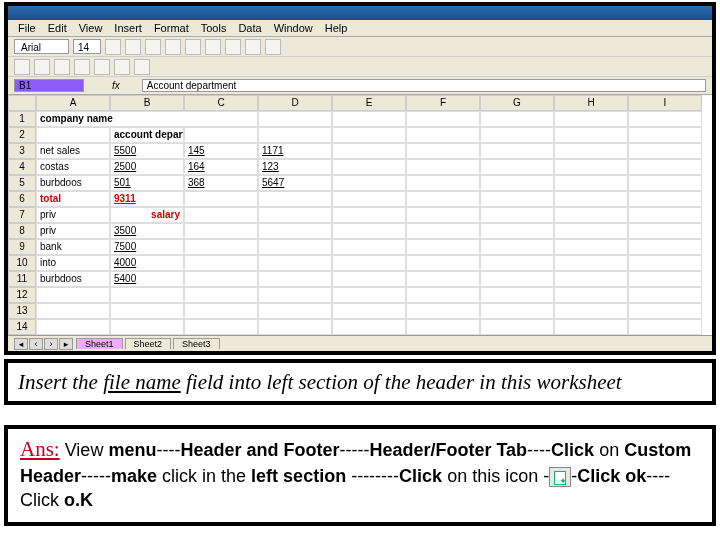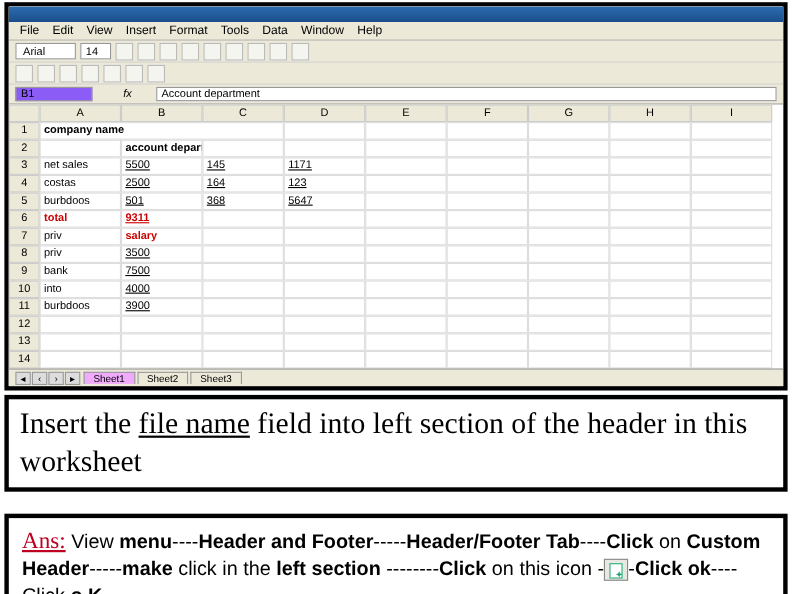--- a/index.html
+++ b/index.html
@@ -15,28 +15,28 @@
   .tbtn { width: 16px; height: 16px; border: 1px solid #bbb; background: #f5f5f0; display: inline-block; }
   .formula { display: flex; align-items: center; background: #ece9d8; border-bottom: 1px solid #aaa; font-size: 10px; height: 18px; }
   .namebox { border: 1px solid #999; background: #8b5cf6; width: 70px; padding: 0 4px; margin: 0 6px; }
   .fx { font-style: italic; margin: 0 22px; }
   .formula-content { border: 1px solid #999; background: #fff; flex: 1; padding: 0 4px; margin-right: 6px; }
   .grid { display: grid; grid-template-columns: 28px repeat(9, 74px); font-size: 10px; }
   .col-hdr, .row-hdr { background: #ece9d8; border: 1px solid #ccc; text-align: center; height: 16px; line-height: 14px; }
   .cell { border: 1px solid #ddd; height: 16px; line-height: 14px; padding: 0 3px; white-space: nowrap; overflow: hidden; }
   .bold { font-weight: bold; }
   .red { color: #c00; }
-  .center { text-align: left; }
+  .center { text-align: right; }
   .right { text-align: left; text-decoration: underline; }
   .merged { grid-column: 2 / span 3; font-weight: bold; text-align: left; }
   .sheet-tabs { position: absolute; bottom: 0; left: 0; right: 0; display: flex; align-items: center; background: #ece9d8; border-top: 1px solid #999; height: 16px; font-size: 9px; padding-left: 6px; }
   .nav-btn { width: 14px; height: 12px; border: 1px solid #999; background: #ddd; margin-right: 1px; text-align:center; line-height:10px; }
   .tab { border: 1px solid #999; border-bottom: none; padding: 0 8px; background: #f0abfc; margin-left: 2px; }
   .tab.inactive { background: #ece9d8; }
-  .question { border: 4px solid #000; width: 712px; margin: 4px auto; padding: 6px 10px; font-family: 'Times New Roman', serif; font-size: 27px; line-height: 1.25; }
+  .question { border: 4px solid #000; width: 712px; margin: 4px auto; padding: 6px 10px; font-family: 'Times New Roman', serif; font-size: 21px; line-height: 1.25; font-style: italic; }
   .question .file-name { text-decoration: underline; }
   .answer { border: 4px solid #000; width: 712px; margin: 20px auto; padding: 6px 12px 10px; font-family: Arial, sans-serif; font-size: 18px; line-height: 1.35; }
   .ans-label { color: #c00020; text-decoration: underline; font-family: 'Times New Roman', serif; font-size: 21px; }
   .bold-seg { font-weight: bold; }
   .icon-box { display: inline-block; width: 22px; height: 20px; border: 1px solid #888; background: #e8e8e0; vertical-align: middle; position: relative; }
   .icon-box::before { content: ""; position: absolute; left: 4px; top: 3px; width: 10px; height: 12px; border: 1px solid #2a7; background: #fff; }
   .icon-box::after { content: "✦"; position: absolute; left: 9px; top: 7px; font-size: 9px; color: #2a7; }
 </style>
 </head>
 <body>
@@ -197,21 +197,21 @@
       <div class="cell"></div>
         <div class="cell"></div>
         <div class="cell"></div>
         <div class="cell"></div>
         <div class="cell"></div>
         <div class="cell"></div>
         <div class="cell"></div>
 
       <div class="row-hdr">11</div>
       <div class="cell">burbdoos</div>
-      <div class="cell right">3900</div>
+      <div class="cell right">5400</div>
       <div class="cell"></div>
         <div class="cell"></div>
         <div class="cell"></div>
         <div class="cell"></div>
         <div class="cell"></div>
         <div class="cell"></div>
         <div class="cell"></div>
 
       <div class="row-hdr">12</div>
         <div class="cell"></div>

